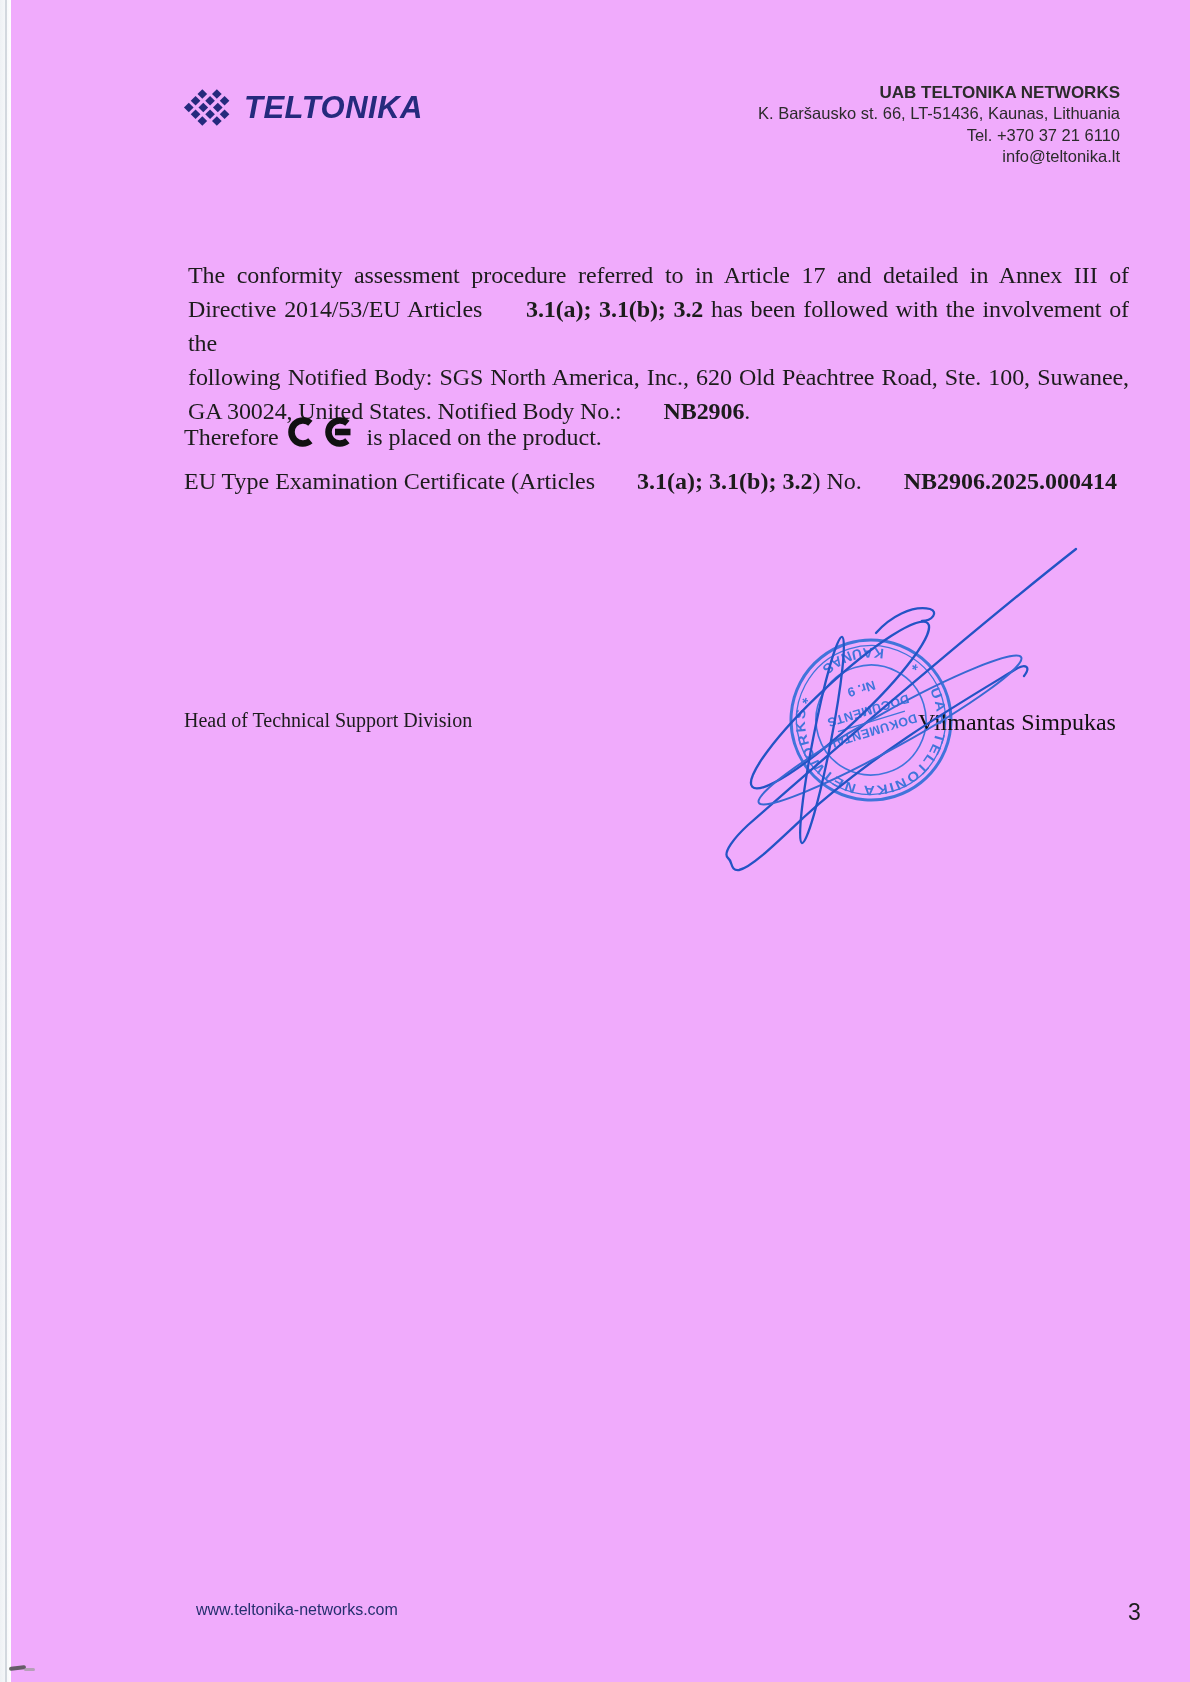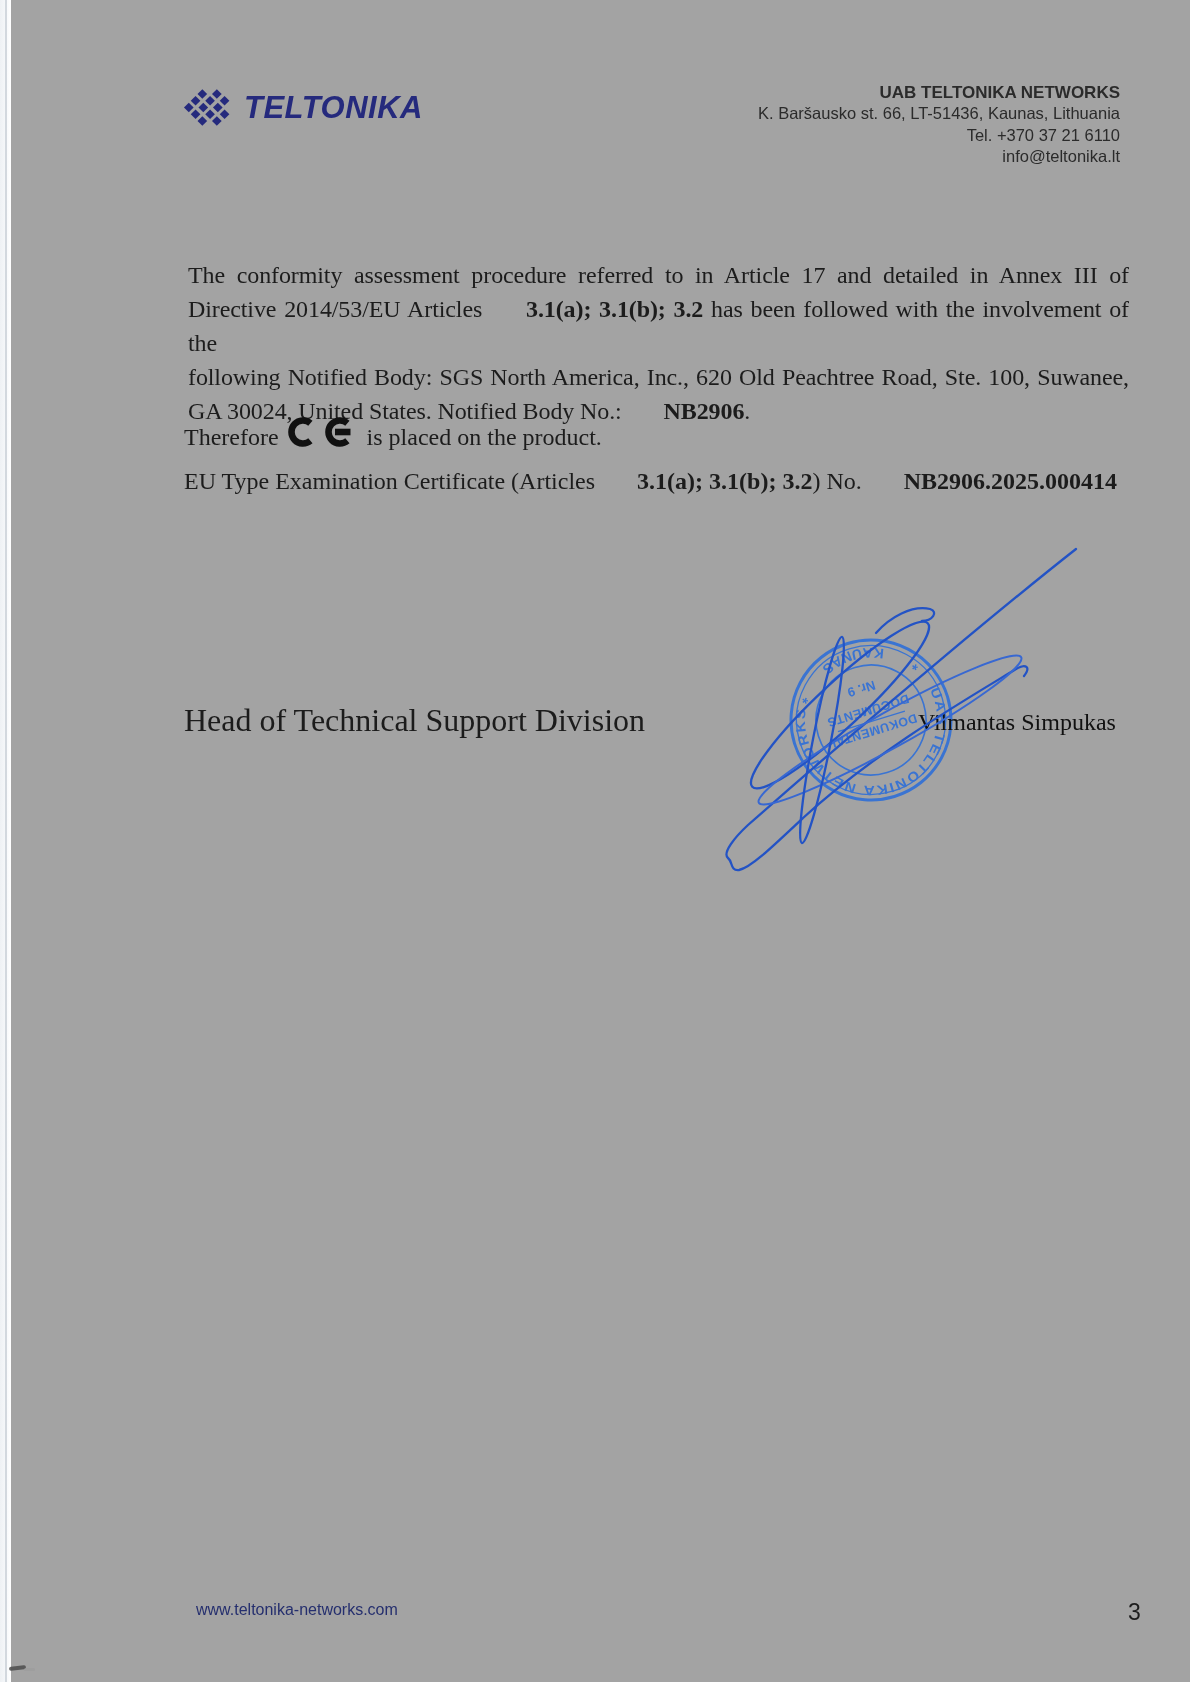--- a/index.html
+++ b/index.html
@@ -1,17 +1,17 @@
 <!DOCTYPE html>
 <html><head>
 <meta charset="utf-8">
 <style>
   html,body{margin:0;padding:0;background:#ffffff;}
   .page{
-    position:relative;width:1190px;height:1682px;background:#a3a3a3;
+    position:relative;width:1190px;height:1682px;background:#f0abfc;
     font-family:"Liberation Serif", serif;color:#1c1c1c;overflow:hidden;
   }
   
   .scan-band{position:absolute;left:0;top:0;width:11px;height:100%;
     background:linear-gradient(90deg,#eef1f4 0%,#f6f8fa 55%,#ffffff 100%);}
   .scan-line{position:absolute;left:5px;top:0;width:2px;height:100%;background:#c9cfd7;opacity:.8;}
   .speck{position:absolute;border-radius:50%;background:#7d7d7d;opacity:.5;}
   .smudge1{position:absolute;left:9px;top:1666px;width:17px;height:4px;background:#4c4c4c;border-radius:2px;transform:rotate(-6deg);opacity:.85;}
   .smudge2{position:absolute;left:24px;top:1668px;width:11px;height:3px;background:#9b9b9b;border-radius:2px;opacity:.7;}
 
@@ -26,21 +26,21 @@
   .addr div{font-size:16.5px;line-height:21.5px;}
 
   
   .para{position:absolute;left:188px;top:258px;width:941px;font-size:24px;line-height:34px;letter-spacing:-0.1px;}
   .para-line{text-align:justify;text-align-last:justify;}
   .para-line.last{text-align-last:left;}
   b,.bold{font-weight:700;margin-left:36px;}
   .therefore{position:absolute;left:184px;top:417px;font-size:24px;line-height:34px;}
   .ce{display:inline-block;vertical-align:-2px;margin:0 7px 0 9px;}
   .cert{position:absolute;left:184px;top:464px;font-size:24px;line-height:34px;}
-  .signer-title{position:absolute;left:184px;top:703px;font-size:32px;line-height:34px;}
+  .signer-title{position:absolute;left:184px;top:703px;font-size:20px;line-height:34px;}
   .signer-name{position:absolute;left:918px;top:707px;font-size:24px;line-height:30px;color:#111;}
 
   
   .stamp{position:absolute;left:786px;top:635px;width:170px;height:170px;
     transform:rotate(163deg);opacity:.9;}
   .st-ring{font-family:"Liberation Sans", sans-serif;font-weight:700;fill:#2f6fd8;letter-spacing:1.5px;}
   .st-center{font-family:"Liberation Sans", sans-serif;font-weight:700;fill:#2f6fd8;text-anchor:middle;}
   .signature{position:absolute;left:640px;top:515px;width:480px;height:370px;}
 
   

